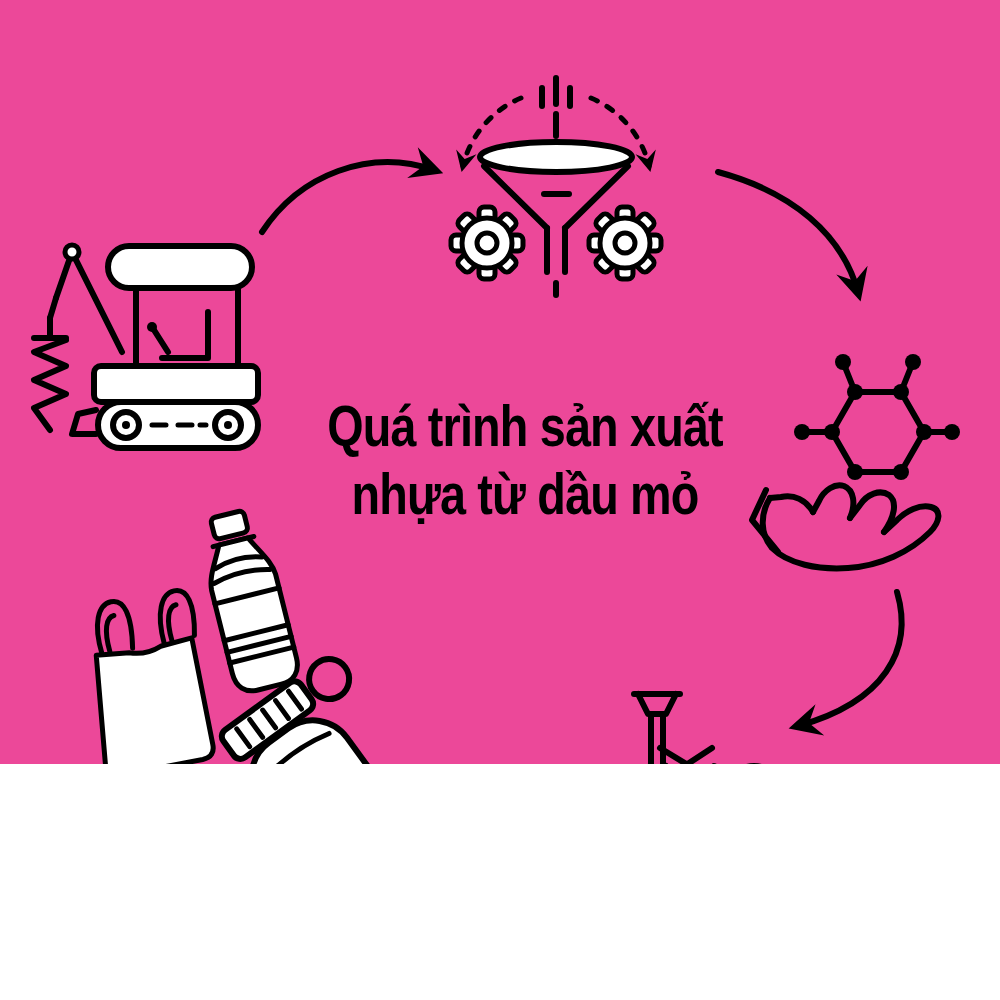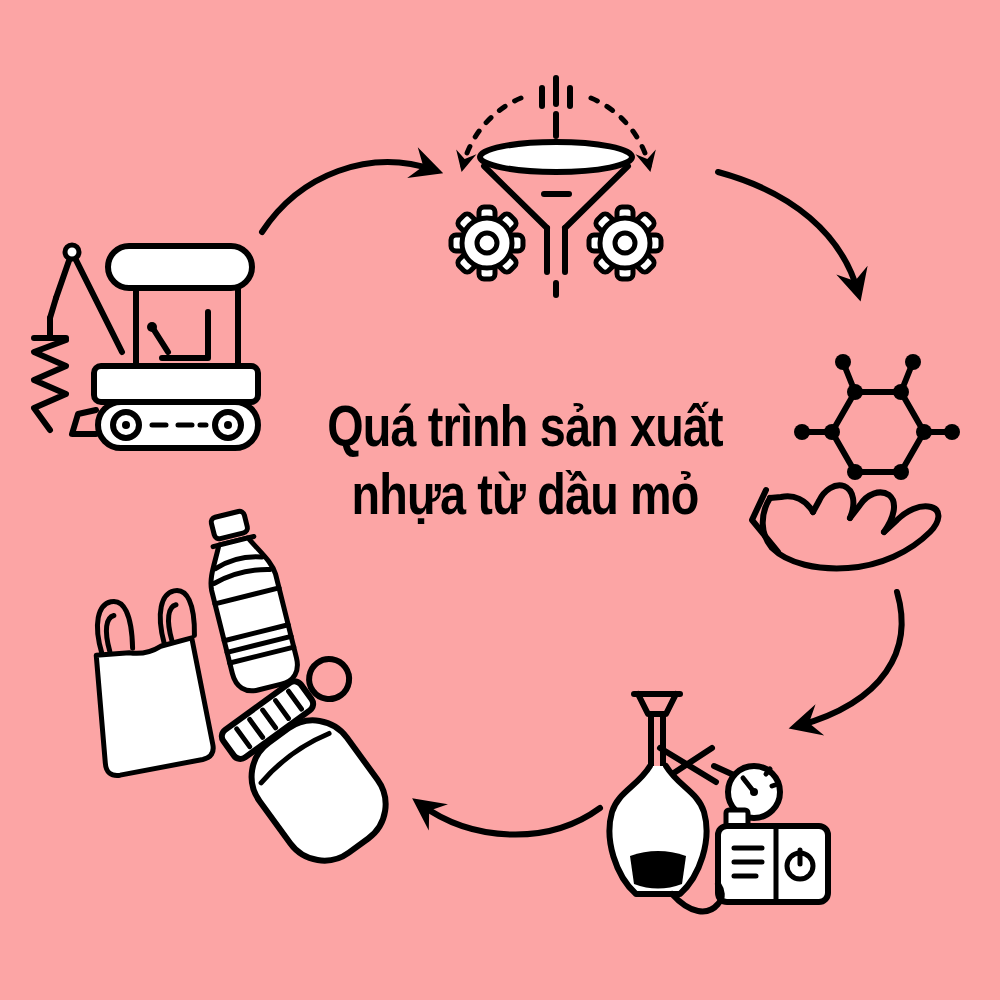--- a/index.html
+++ b/index.html
@@ -1,16 +1,16 @@
 <!DOCTYPE html>
 <html><head>
 <meta charset="utf-8">
 <style>
   html,body{margin:0;padding:0;background:#fff;}
-  .canvas{position:relative;width:1000px;height:1000px;background:#fca5a5;overflow:hidden;
+  .canvas{position:relative;width:1000px;height:764px;background:#ec4899;overflow:hidden;
           font-family:"Liberation Sans",sans-serif;}
   .diagram{position:absolute;inset:0;width:1000px;height:1000px;}
 
   
   .s6{fill:none;stroke:#000;stroke-width:6;stroke-linecap:round;stroke-linejoin:round;}
   .s5{fill:none;stroke:#000;stroke-width:5;stroke-linecap:round;stroke-linejoin:round;}
   .s6f{fill:#fff;stroke:#000;stroke-width:6;stroke-linecap:round;stroke-linejoin:round;}
   .s5f{fill:#fff;stroke:#000;stroke-width:5;stroke-linecap:round;stroke-linejoin:round;}
   .dot{fill:#000;stroke:none;}
   .ink{fill:#000;stroke:none;}

